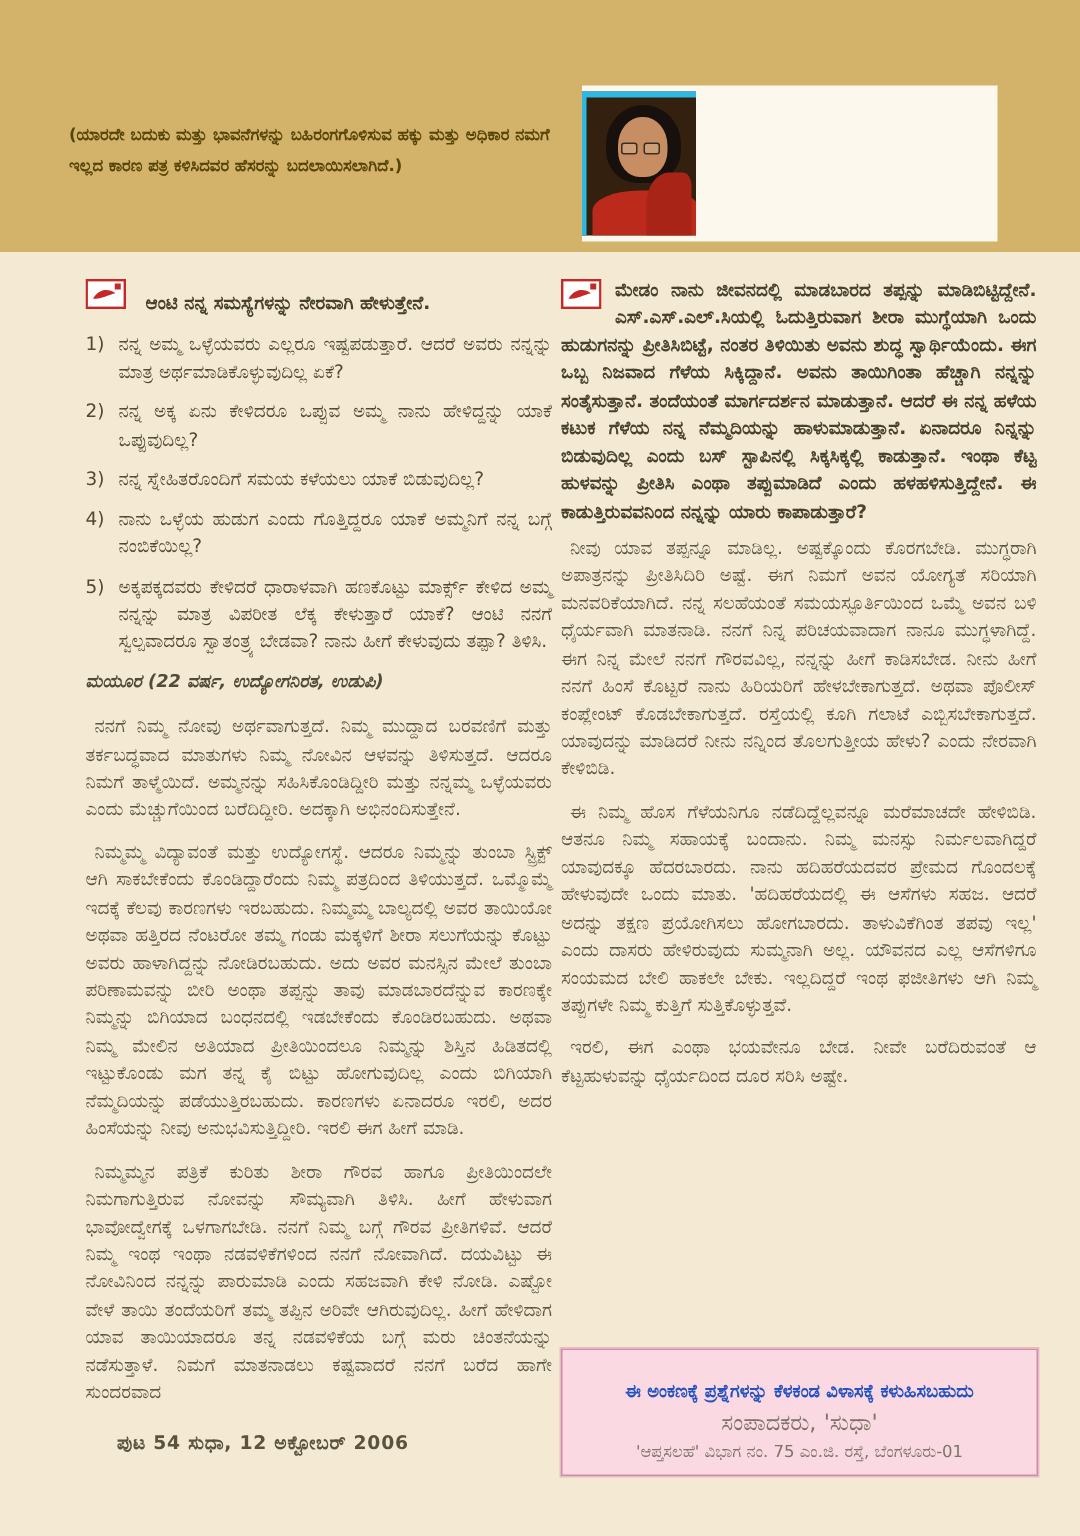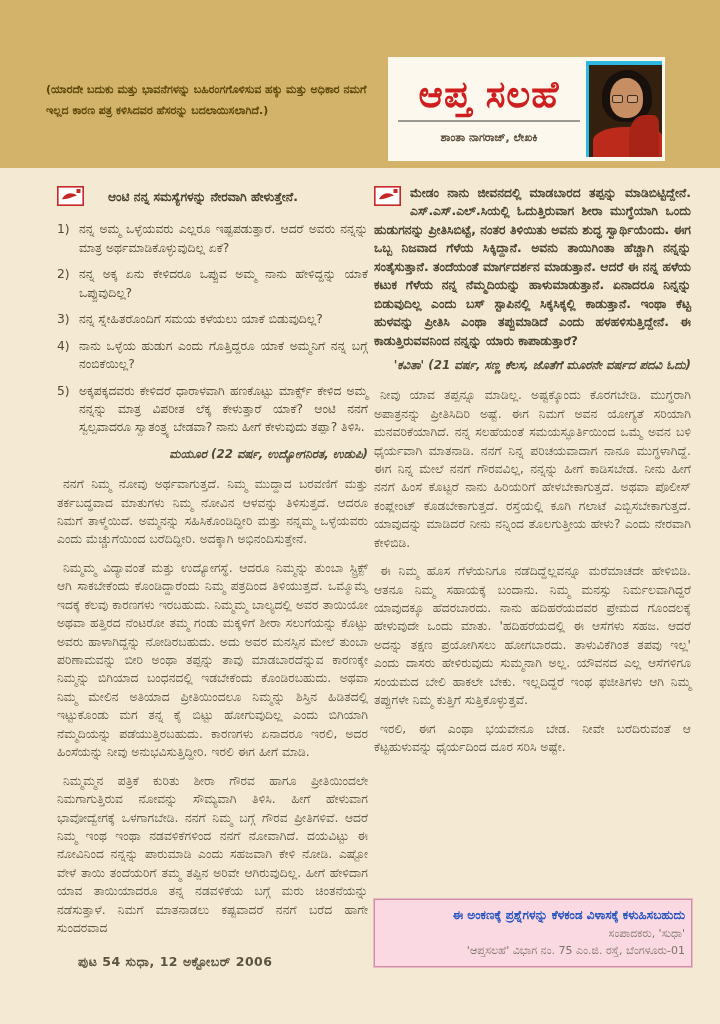--- a/index.html
+++ b/index.html
@@ -38,55 +38,50 @@
   .photo-glass-l { left:23px; } .photo-glass-r { left:38px; }
   .photo-sari { position:absolute; bottom:0; left:4px; width:70px; height:30px; background:#bc2a1b; border-radius:45% 35% 0 0; }
   .photo-sari-fold { position:absolute; bottom:0; left:40px; width:30px; height:42px; background:#a82417; border-radius:50% 20% 0 0; }
 
   .col { position:absolute; font-size:12.3px; line-height:1.5; color:#5c5645; text-align:justify; }
   .col1 { left:57px; top:186px; width:311px; }
   .col2 { left:374px; top:184px; width:317px; }
   .para { margin-bottom:10px; text-indent:6px; }
   .letter-text { color:#48422f; font-weight:bold; }
 
-  .letter-open { display:flex; gap:24px; align-items:flex-start; margin-bottom:9px; }
+  .letter-open { display:flex; gap:13px; align-items:flex-end; margin-bottom:9px; }
   .letter-open .txt { font-weight:bold; color:#46402d; padding-top:2px; }
   .env-icon { flex:0 0 auto; }
   .env-float { float:left; margin:2px 9px 2px 0; }
 
   .q-item { display:flex; margin-bottom:8px; color:#504a37; }
   .q-num { flex:0 0 22px; }
   .q-text { flex:1; text-align:justify; }
 
-  .sig { text-align:right; font-style:italic; font-weight:bold; font-size:11.8px; color:#514b39; margin:2px 0 12px; line-height:1.55; }
+  .sig { text-align:left; font-style:italic; font-weight:bold; font-size:11.8px; color:#514b39; margin:2px 0 12px; line-height:1.55; }
 
   .addr-box {
     position:absolute; left:374px; top:899px; width:318px;
     background:#fbd9e2; border:1px solid #d08ea4; outline:1px solid #e8b9c6;
-    padding:8px 6px 9px; text-align:right;
+    padding:20px 6px 9px; text-align:center;
   }
   .addr-line1 { color:#2452c0; font-weight:bold; font-size:12px; margin-bottom:5px; }
-  .addr-line2 { color:#7b7567; font-size:11px; margin-bottom:4px; }
+  .addr-line2 { color:#7b7567; font-size:15px; margin-bottom:4px; }
   .addr-line3 { color:#7b7567; font-size:11px; }
 
   .footer { position:absolute; left:55px; top:954px; font-size:12.5px; color:#5a5340; font-weight:bold; letter-spacing:.5px;margin-left:23px; }
 </style>
 </head>
 <body>
 
 <div class="top-band"></div>
 
 <div class="masthead-note">(ಯಾರದೇ ಬದುಕು ಮತ್ತು ಭಾವನೆಗಳನ್ನು ಬಹಿರಂಗಗೊಳಿಸುವ ಹಕ್ಕು ಮತ್ತು ಅಧಿಕಾರ ನಮಗೆ ಇಲ್ಲದ ಕಾರಣ ಪತ್ರ ಕಳಿಸಿದವರ ಹೆಸರನ್ನು ಬದಲಾಯಿಸಲಾಗಿದೆ.)</div>
 
 <div class="header-box">
-  <div class="header-left">
-    <div class="header-title">ಆಪ್ತ ಸಲಹೆ</div>
-    <div class="header-rule"></div>
-    <div class="header-byline">ಶಾಂತಾ ನಾಗರಾಜ್, ಲೇಖಕಿ</div>
-  </div>
   <div class="header-photo">
     <div class="photo-hair"></div>
     <div class="photo-face"></div>
     <div class="photo-glass-l"></div>
     <div class="photo-glass-r"></div>
     <div class="photo-sari"></div>
     <div class="photo-sari-fold"></div>
   </div>
 </div>
 
@@ -136,21 +131,20 @@
     <span class="env-icon env-float">
       <svg width="27" height="20" viewBox="0 0 27 20">
         <rect x="0.8" y="0.8" width="25.4" height="18.4" fill="#ffffff" stroke="#c62828" stroke-width="1.6"></rect>
         <rect x="19.5" y="3" width="4" height="4" fill="#c62828"></rect>
         <path d="M5 13 C 9 6.5, 15 6, 20 9.5 C 15 10.5, 10 14, 5 13 Z" fill="#c62828"></path>
       </svg>
     </span>
     <span class="letter-text">ಮೇಡಂ ನಾನು ಜೀವನದಲ್ಲಿ ಮಾಡಬಾರದ ತಪ್ಪನ್ನು ಮಾಡಿಬಿಟ್ಟಿದ್ದೇನೆ. ಎಸ್.ಎಸ್.ಎಲ್.ಸಿಯಲ್ಲಿ ಓದುತ್ತಿರುವಾಗ ಶೀರಾ ಮುಗ್ಧೆಯಾಗಿ ಒಂದು ಹುಡುಗನನ್ನು ಪ್ರೀತಿಸಿಬಿಟ್ಟೆ, ನಂತರ ತಿಳಿಯಿತು ಅವನು ಶುದ್ಧ ಸ್ವಾರ್ಥಿಯೆಂದು. ಈಗ ಒಬ್ಬ ನಿಜವಾದ ಗೆಳೆಯ ಸಿಕ್ಕಿದ್ದಾನೆ. ಅವನು ತಾಯಿಗಿಂತಾ ಹೆಚ್ಚಾಗಿ ನನ್ನನ್ನು ಸಂತೈಸುತ್ತಾನೆ. ತಂದೆಯಂತೆ ಮಾರ್ಗದರ್ಶನ ಮಾಡುತ್ತಾನೆ. ಆದರೆ ಈ ನನ್ನ ಹಳೆಯ ಕಟುಕ ಗೆಳೆಯ ನನ್ನ ನೆಮ್ಮದಿಯನ್ನು ಹಾಳುಮಾಡುತ್ತಾನೆ. ಏನಾದರೂ ನಿನ್ನನ್ನು ಬಿಡುವುದಿಲ್ಲ ಎಂದು ಬಸ್ ಸ್ಟಾಪಿನಲ್ಲಿ ಸಿಕ್ಕಸಿಕ್ಕಲ್ಲಿ ಕಾಡುತ್ತಾನೆ. ಇಂಥಾ ಕೆಟ್ಟ ಹುಳವನ್ನು ಪ್ರೀತಿಸಿ ಎಂಥಾ ತಪ್ಪುಮಾಡಿದೆ ಎಂದು ಹಳಹಳಿಸುತ್ತಿದ್ದೇನೆ. ಈ ಕಾಡುತ್ತಿರುವವನಿಂದ ನನ್ನನ್ನು ಯಾರು ಕಾಪಾಡುತ್ತಾರೆ?</span>
   </div>
 
-  <div class="sig">'ಕವಿತಾ' (21 ವರ್ಷ, ಸಣ್ಣ ಕೆಲಸ, ಜೊತೆಗೆ ಮೂರನೇ ವರ್ಷದ ಪದವಿ ಓದು)</div>
 
   <p class="para">ನೀವು ಯಾವ ತಪ್ಪನ್ನೂ ಮಾಡಿಲ್ಲ. ಅಷ್ಟಕ್ಕೊಂದು ಕೊರಗಬೇಡಿ. ಮುಗ್ಧರಾಗಿ ಅಪಾತ್ರನನ್ನು ಪ್ರೀತಿಸಿದಿರಿ ಅಷ್ಟೆ. ಈಗ ನಿಮಗೆ ಅವನ ಯೋಗ್ಯತೆ ಸರಿಯಾಗಿ ಮನವರಿಕೆಯಾಗಿದೆ. ನನ್ನ ಸಲಹೆಯಂತೆ ಸಮಯಸ್ಫೂರ್ತಿಯಿಂದ ಒಮ್ಮೆ ಅವನ ಬಳಿ ಧೈರ್ಯವಾಗಿ ಮಾತನಾಡಿ. ನನಗೆ ನಿನ್ನ ಪರಿಚಯವಾದಾಗ ನಾನೂ ಮುಗ್ಧಳಾಗಿದ್ದೆ. ಈಗ ನಿನ್ನ ಮೇಲೆ ನನಗೆ ಗೌರವವಿಲ್ಲ, ನನ್ನನ್ನು ಹೀಗೆ ಕಾಡಿಸಬೇಡ. ನೀನು ಹೀಗೆ ನನಗೆ ಹಿಂಸೆ ಕೊಟ್ಟರೆ ನಾನು ಹಿರಿಯರಿಗೆ ಹೇಳಬೇಕಾಗುತ್ತದೆ. ಅಥವಾ ಪೊಲೀಸ್ ಕಂಪ್ಲೇಂಟ್ ಕೊಡಬೇಕಾಗುತ್ತದೆ. ರಸ್ತೆಯಲ್ಲಿ ಕೂಗಿ ಗಲಾಟೆ ಎಬ್ಬಿಸಬೇಕಾಗುತ್ತದೆ. ಯಾವುದನ್ನು ಮಾಡಿದರೆ ನೀನು ನನ್ನಿಂದ ತೊಲಗುತ್ತೀಯ ಹೇಳು? ಎಂದು ನೇರವಾಗಿ ಕೇಳಿಬಿಡಿ.</p>
   <p class="para">ಈ ನಿಮ್ಮ ಹೊಸ ಗೆಳೆಯನಿಗೂ ನಡೆದಿದ್ದೆಲ್ಲವನ್ನೂ ಮರೆಮಾಚದೇ ಹೇಳಿಬಿಡಿ. ಆತನೂ ನಿಮ್ಮ ಸಹಾಯಕ್ಕೆ ಬಂದಾನು. ನಿಮ್ಮ ಮನಸ್ಸು ನಿರ್ಮಲವಾಗಿದ್ದರೆ ಯಾವುದಕ್ಕೂ ಹೆದರಬಾರದು. ನಾನು ಹದಿಹರೆಯದವರ ಪ್ರೇಮದ ಗೊಂದಲಕ್ಕೆ ಹೇಳುವುದೇ ಒಂದು ಮಾತು. 'ಹದಿಹರೆಯದಲ್ಲಿ ಈ ಆಸೆಗಳು ಸಹಜ. ಆದರೆ ಅದನ್ನು ತಕ್ಷಣ ಪ್ರಯೋಗಿಸಲು ಹೋಗಬಾರದು. ತಾಳುವಿಕೆಗಿಂತ ತಪವು ಇಲ್ಲ' ಎಂದು ದಾಸರು ಹೇಳಿರುವುದು ಸುಮ್ಮನಾಗಿ ಅಲ್ಲ. ಯೌವನದ ಎಲ್ಲ ಆಸೆಗಳಿಗೂ ಸಂಯಮದ ಬೇಲಿ ಹಾಕಲೇ ಬೇಕು. ಇಲ್ಲದಿದ್ದರೆ ಇಂಥ ಫಜೀತಿಗಳು ಆಗಿ ನಿಮ್ಮ ತಪ್ಪುಗಳೇ ನಿಮ್ಮ ಕುತ್ತಿಗೆ ಸುತ್ತಿಕೊಳ್ಳುತ್ತವೆ.</p>
   <p class="para">ಇರಲಿ, ಈಗ ಎಂಥಾ ಭಯವೇನೂ ಬೇಡ. ನೀವೇ ಬರೆದಿರುವಂತೆ ಆ ಕೆಟ್ಟಹುಳುವನ್ನು ಧೈರ್ಯದಿಂದ ದೂರ ಸರಿಸಿ ಅಷ್ಟೇ.</p>
 </div>
 
 <div class="addr-box">
   <div class="addr-line1">ಈ ಅಂಕಣಕ್ಕೆ ಪ್ರಶ್ನೆಗಳನ್ನು ಕೆಳಕಂಡ ವಿಳಾಸಕ್ಕೆ ಕಳುಹಿಸಬಹುದು</div>
   <div class="addr-line2">ಸಂಪಾದಕರು, 'ಸುಧಾ'</div>
   <div class="addr-line3">'ಆಪ್ತಸಲಹೆ' ವಿಭಾಗ ನಂ. 75 ಎಂ.ಜಿ. ರಸ್ತೆ, ಬೆಂಗಳೂರು-01</div>

